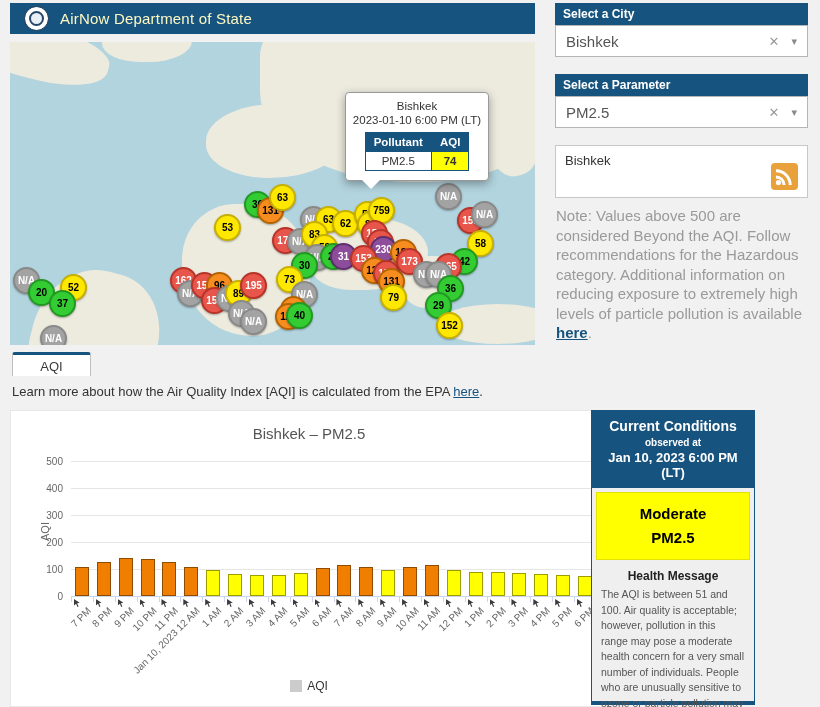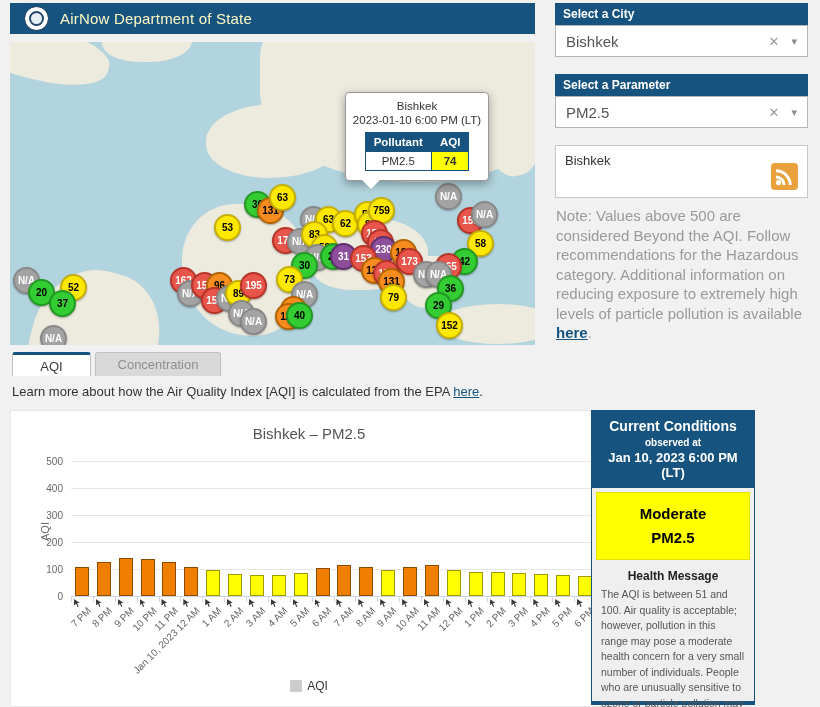--- a/index.html
+++ b/index.html
@@ -190,21 +190,20 @@
         <td>PM2.5</td>
         <td class="tt-aqi">74</td>
       </tr>
     </tbody>
       </table>
   </div>
 </div>
 
 <div class="tabs" id="tabs">
     <div class="tab active">AQI</div>
-    <div class="tab inactive">Concentration</div>
   </div>
 
 <div class="epa-note">
   <span>Learn more about how the Air Quality Index [AQI] is calculated from the EPA </span><a class="lnk" href="#">here</a><span>.</span>
 </div>
 
 <div class="sec-head" style="top:3px;">Select a City</div>
 <div class="sel" style="top:25px;">
   <span class="val">Bishkek</span>
   <span class="clr">✕</span>

